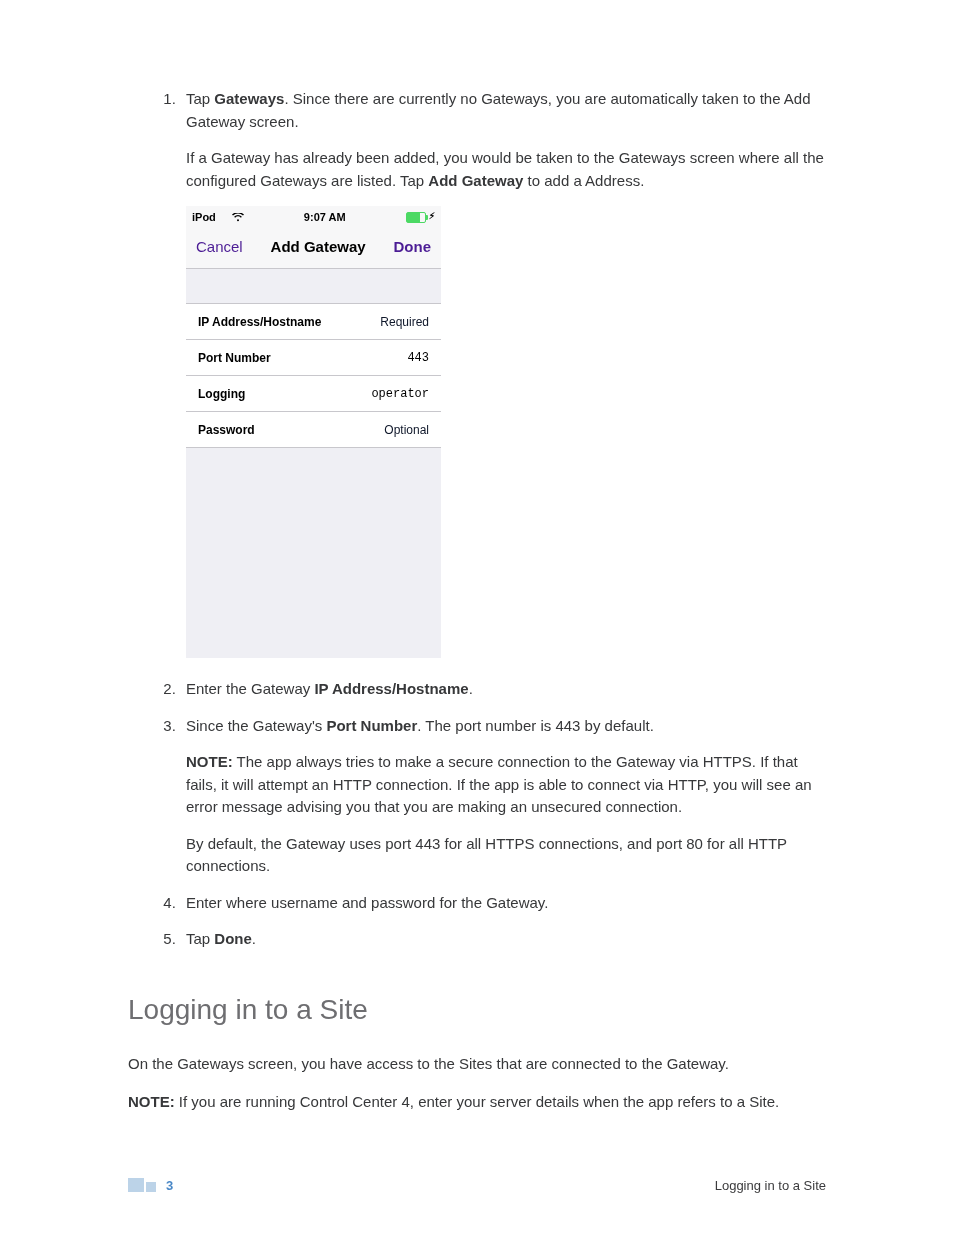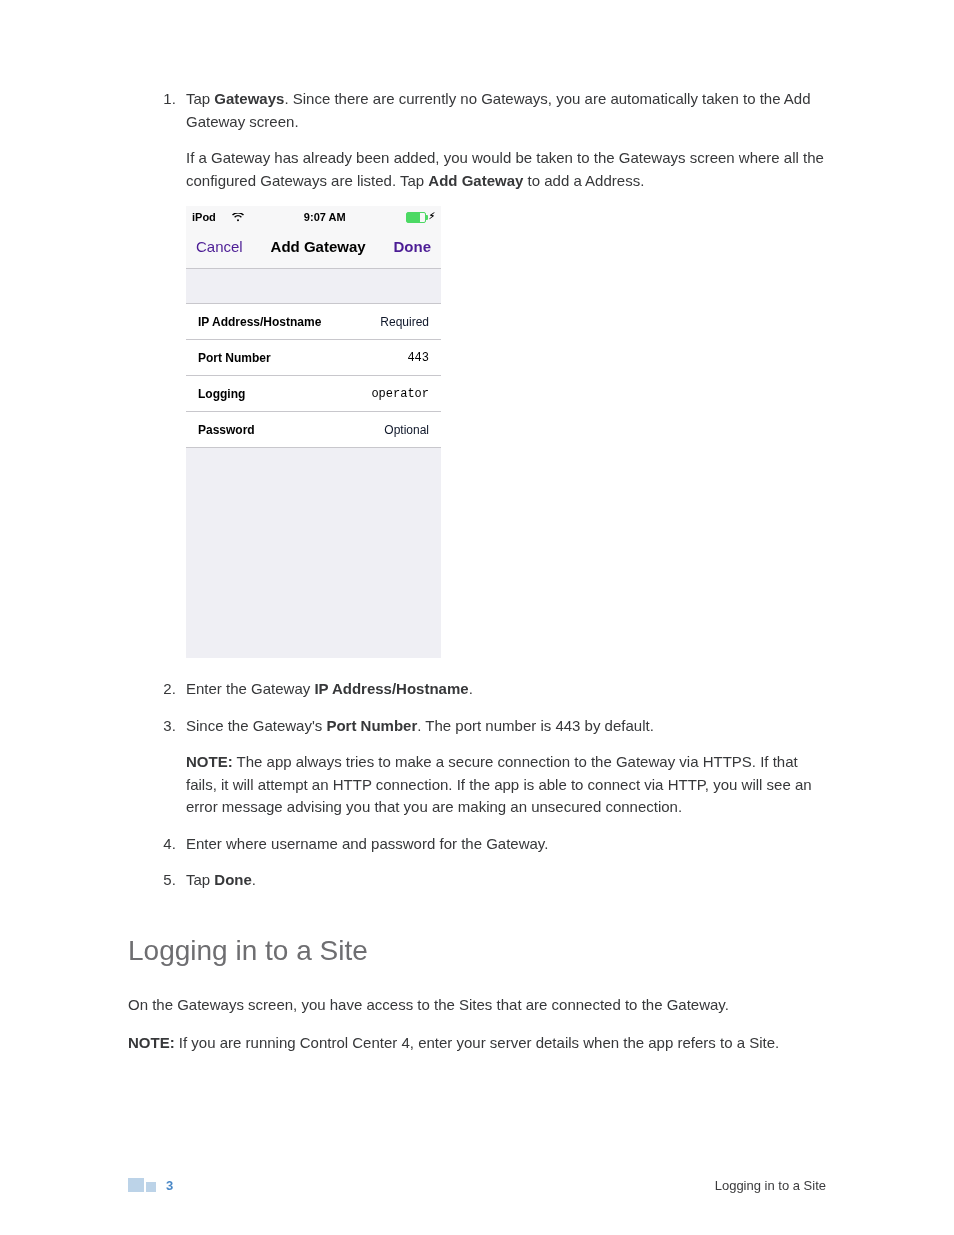--- a/index.html
+++ b/index.html
@@ -219,20 +219,21 @@
       <span>Enter the Gateway </span><span class="b">IP Address/Hostname</span><span>.</span>
     </li>
 
     <li>
       <div class="p">
         <span>Since the Gateway's </span><span class="b">Port Number</span><span>. The port number is 443 by default.</span>
       </div>
       <div class="p">
         <span class="b">NOTE:</span><span> The app always tries to make a secure connection to the Gateway via HTTPS. If that fails, it will attempt an HTTP connection. If the app is able to connect via HTTP, you will see an error message advising you that you are making an unsecured connection.</span>
       </div>
+      <div class="p">By default, the Gateway uses port 443 for all HTTPS connections, and port 80 for all HTTP connections.</div>
     </li>
 
     <li>
       <span>Enter where username and password for the Gateway.</span>
     </li>
 
     <li>
       <span>Tap </span><span class="b">Done</span><span>.</span>
     </li>
 

